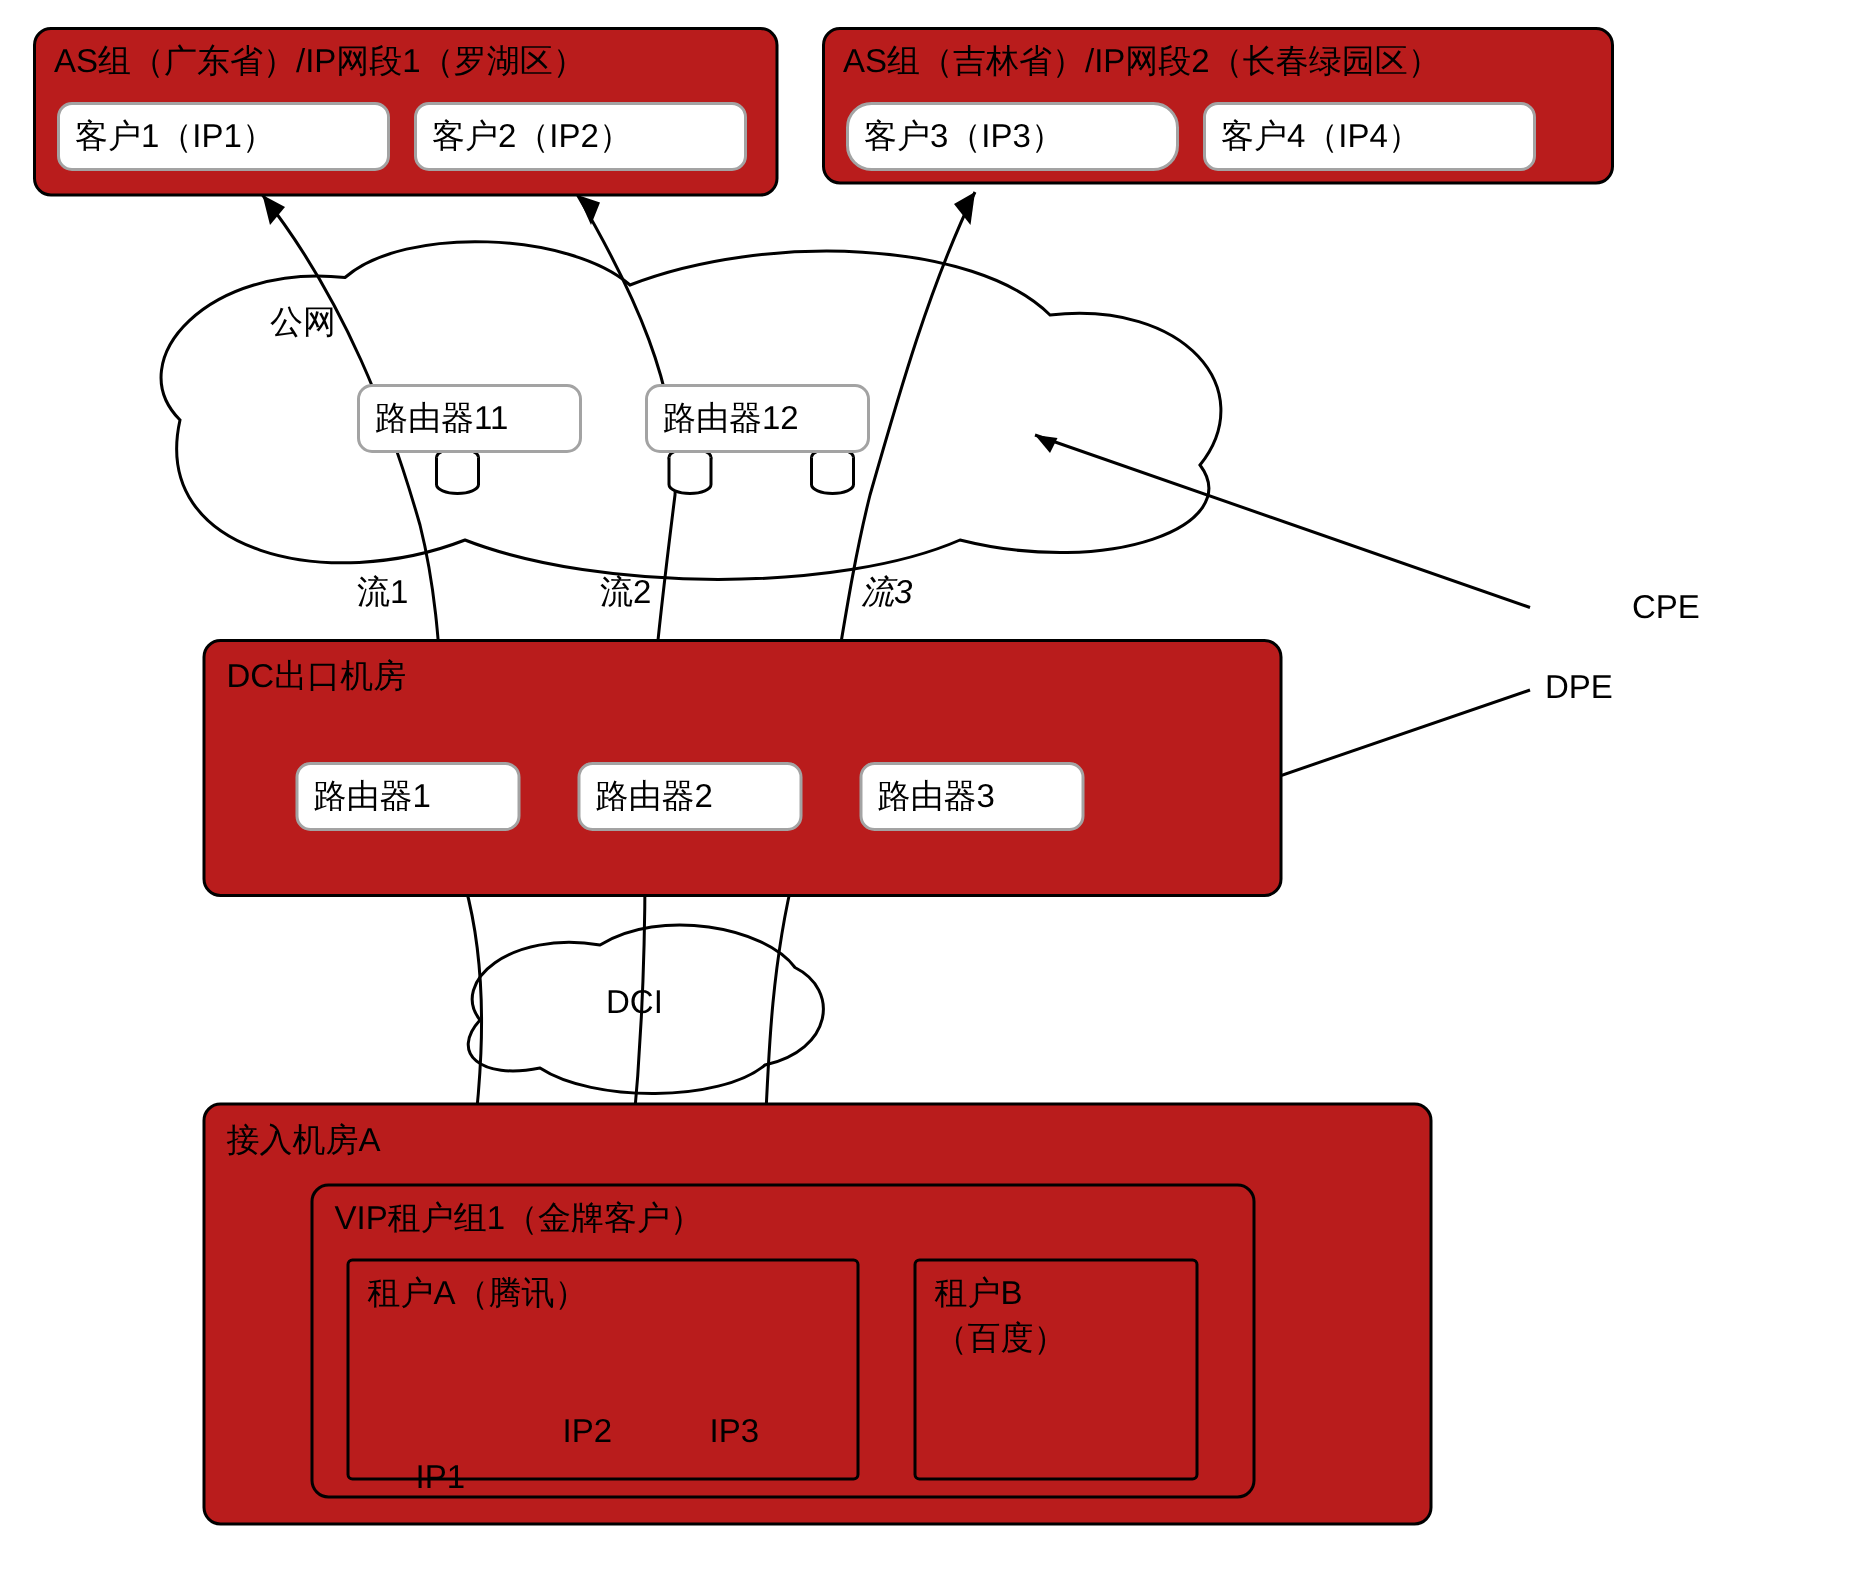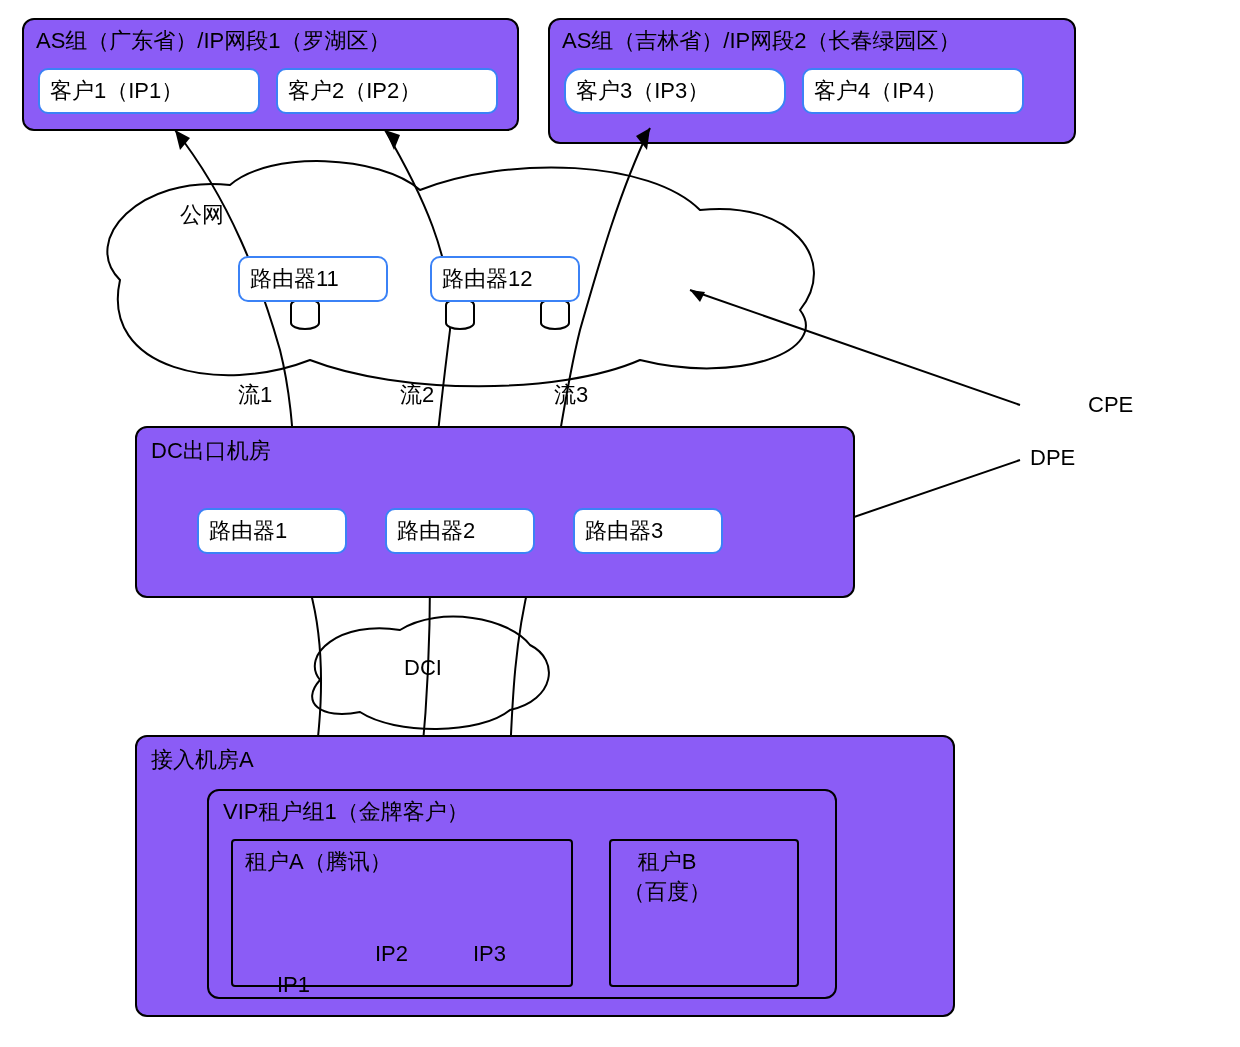--- a/index.html
+++ b/index.html
@@ -12,52 +12,52 @@
     color: #000;
     width: 1240px;
     height: 1047px;
     position: relative;
     overflow: hidden;
   }
   .box {
     position: absolute;
     border: 2px solid #000;
     border-radius: 12px;
-    background: #8b5cf6;
+    background: #b91c1c;
   }
   .label {
     position: absolute;
     white-space: nowrap;
   }
   svg.overlay {
     position: absolute;
     left: 0; top: 0;
     width: 1240px;
     height: 1047px;
     pointer-events: none;
   }
   .small-box {
     position: absolute;
-    border: 2px solid #3b82f6;
+    border: 2px solid #a3a3a3;
     border-radius: 10px;
     background: #fff;
     padding: 6px 10px;
     white-space: nowrap;
   }
 </style>
 </head>
 <body>
 
 <div class="box" style="left:22px; top:18px; width:497px; height:113px;">
   <div class="label" style="left:12px; top:6px;">AS组（广东省）/IP网段1（罗湖区）</div>
   <div class="small-box" style="left:14px; top:48px; width:222px;">客户1（IP1）</div>
   <div class="small-box" style="left:252px; top:48px; width:222px;">客户2（IP2）</div>
 </div>
 
-<div class="box" style="left:548px; top:18px; width:528px; height:126px;padding-left:11px;">
+<div class="box" style="left:548px; top:18px; width:528px; height:105px;padding-left:11px;">
   <div class="label" style="left:12px; top:6px;">AS组（吉林省）/IP网段2（长春绿园区）</div>
   <div class="small-box" style="left:14px; top:48px; width:222px;border-radius:17px;">客户3（IP3）</div>
   <div class="small-box" style="left:252px; top:48px; width:222px;">客户4（IP4）</div>
 </div>
 
 <svg class="overlay" viewBox="0 0 1240 1047">
 
   <path d="M120 280
            C80 240, 140 175, 230 185
            C270 150, 380 155, 420 190
@@ -158,38 +158,38 @@
   </g>
 </svg>
 
 <div class="label" style="left:180px; top:200px;">公网</div>
 
 <div class="small-box" style="left:238px; top:256px; width:150px;">路由器11</div>
 <div class="small-box" style="left:430px; top:256px; width:150px;">路由器12</div>
 
 <div class="label" style="left:238px; top:380px;">流1</div>
 <div class="label" style="left:400px; top:380px;">流2</div>
-<div class="label" style="left:554px; top:380px;">流3</div>
+<div class="label" style="left:574px; top:380px;font-style:italic;">流3</div>
 
 <div class="label" style="left:1088px; top:392px;">CPE</div>
 <div class="label" style="left:1030px; top:445px;">DPE</div>
 
 <div class="box" style="left:135px; top:426px; width:720px; height:172px;">
   <div class="label" style="left:14px; top:8px;">DC出口机房</div>
   <div class="small-box" style="left:60px; top:80px; width:150px;">路由器1</div>
   <div class="small-box" style="left:248px; top:80px; width:150px;">路由器2</div>
   <div class="small-box" style="left:436px; top:80px; width:150px;">路由器3</div>
 </div>
 
 <div class="label" style="left:404px; top:655px;">DCI</div>
 
 <div class="box" style="left:135px; top:735px; width:820px; height:282px;">
   <div class="label" style="left:14px; top:8px;">接入机房A</div>
 
-  <div class="box" style="left:70px; top:52px; width:630px; height:210px;text-align:center;">
+  <div class="box" style="left:70px; top:52px; width:630px; height:210px;">
     <div class="label" style="left:14px; top:6px;">VIP租户组1（金牌客户）</div>
 
     <div class="box" style="left:22px; top:48px; width:342px; height:148px; border-radius:4px;">
       <div class="label" style="left:12px; top:6px;">租户A（腾讯）</div>
       <div class="label" style="left:44px; top:100px;margin-top:31px;">IP1</div>
       <div class="label" style="left:142px; top:100px;">IP2</div>
       <div class="label" style="left:240px; top:100px;">IP3</div>
     </div>
 
     <div class="box" style="left:400px; top:48px; width:190px; height:148px; border-radius:4px;">

